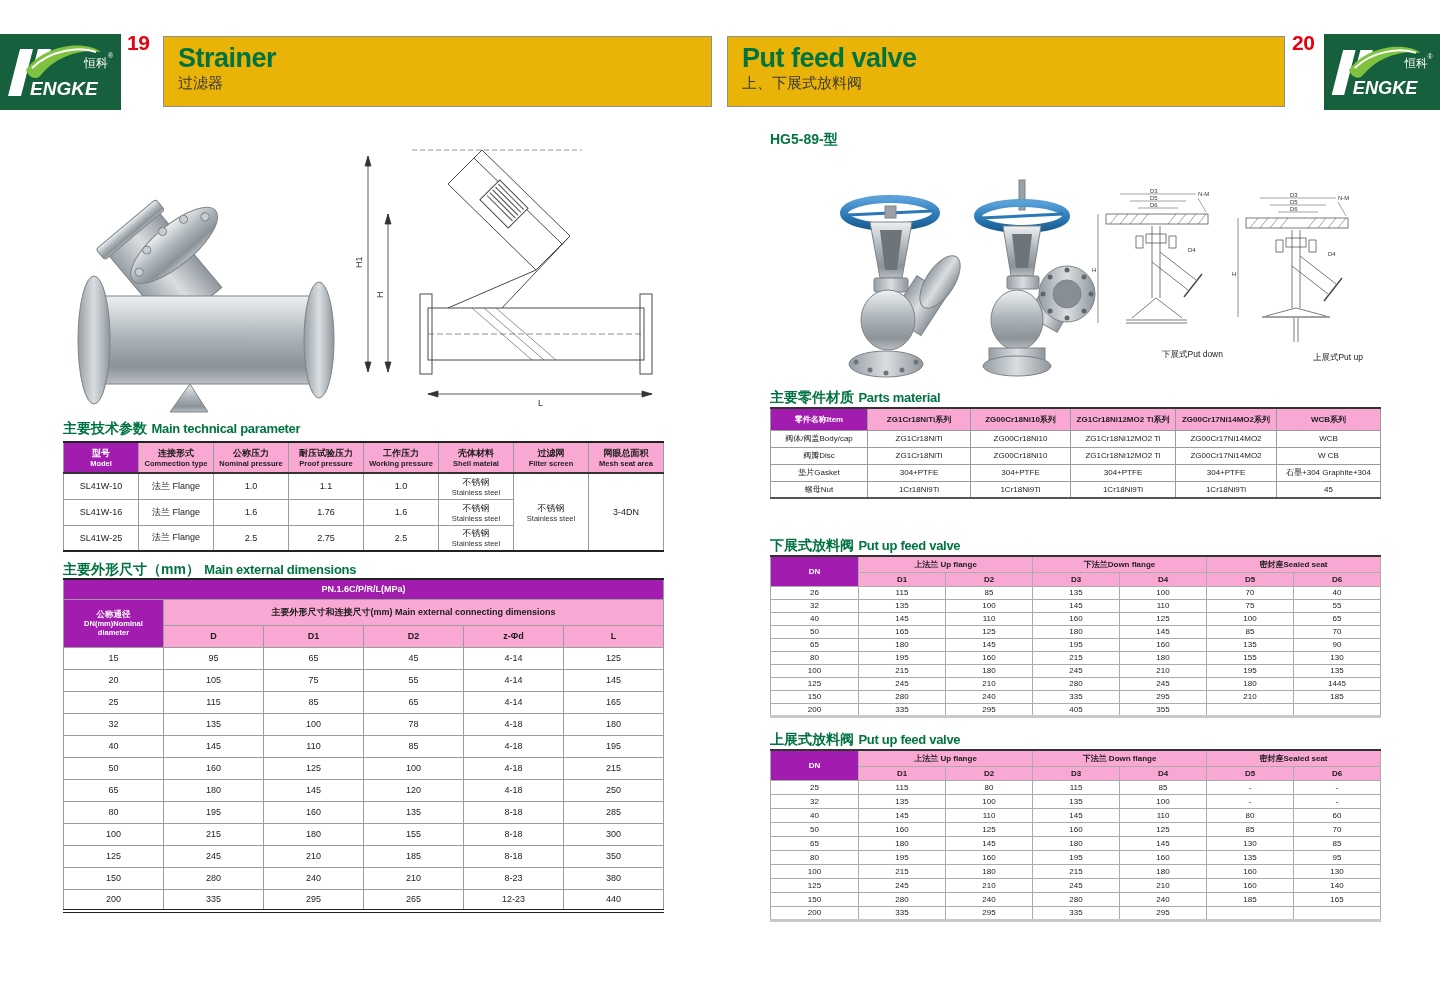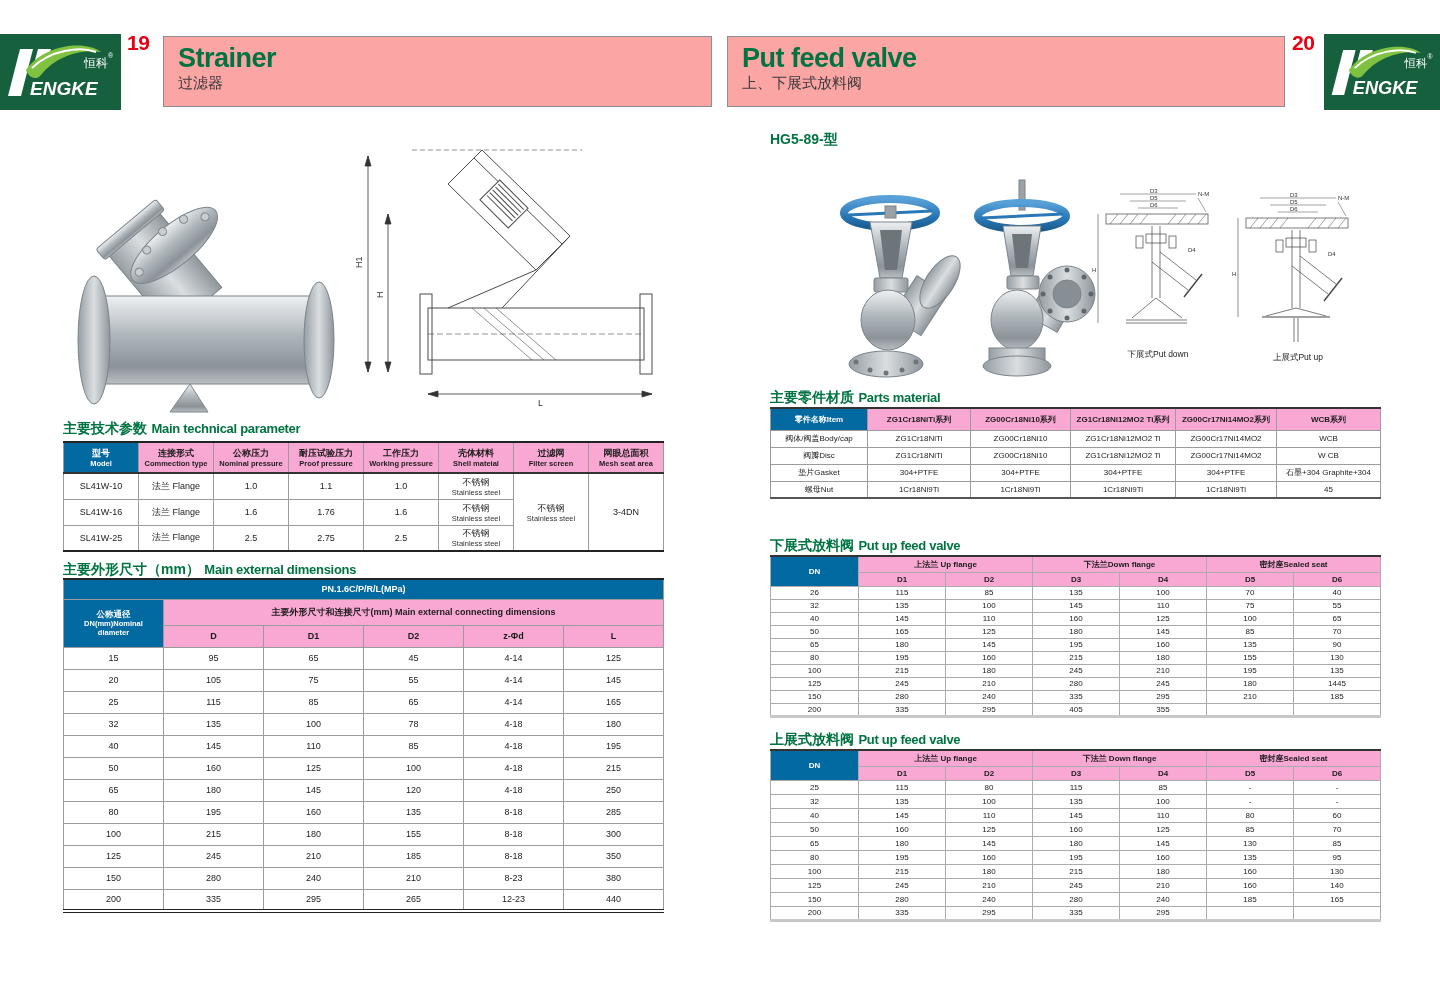--- a/index.html
+++ b/index.html
@@ -7,33 +7,33 @@
   .canvas {
     position:relative; width:1440px; height:984px; background:#ffffff;
     font-family:"Liberation Sans","DejaVu Sans",sans-serif; color:#1c1c1c; overflow:hidden;
   }
   .abs { position:absolute; }
 
   
   .logo-box { position:absolute; top:34px; width:121px; height:76px; background:#17603e; }
   .logo-box.right { width:116px; }
   .pagenum { position:absolute; top:31px; font-size:21px; font-weight:bold; color:#e60012; letter-spacing:-0.5px; }
-  .title-box { position:absolute; top:36px; height:71px; border:1.5px solid #8e8e8e; background:#fca5a5; padding:7px 6px 0 14px; }
+  .title-box { position:absolute; top:36px; height:71px; border:1.5px solid #8e8e8e; background:#eab308; padding:7px 6px 0 14px; }
   .title-en { font-size:27px; font-weight:bold; color:#007440; letter-spacing:-0.5px; line-height:29px; }
   .title-cn { font-size:15px; color:#3a3a3a; margin-top:1px; }
 
   
   .sec-title { position:absolute; white-space:nowrap; }
   .sec-title .cn { font-size:14px; font-weight:bold; color:#007440; }
   .sec-title .en { font-size:13px; font-weight:bold; color:#007440; letter-spacing:-0.3px; }
 
   
   table { border-collapse:collapse; table-layout:fixed; background:#fff; }
   td, th { border:1px solid #9b9b9b; text-align:center; vertical-align:middle; padding:0 1px; }
-  .hdr-dark { background:#0369a1; color:#ffffff; font-weight:bold; }
+  .hdr-dark { background:#a21caf; color:#ffffff; font-weight:bold; }
   .hdr-lite { background:#f9a8d4; color:#1c1c1c; font-weight:bold; }
   .hcn { display:block; font-size:9px; line-height:11px; }
   .hen { display:block; font-size:7.5px; line-height:9px; font-weight:bold; }
   .c2s { display:block; font-size:7.5px; line-height:8px; color:#333; }
 
   .t-tech { width:600px; border-top:2.5px solid #222; border-bottom:2px solid #222; }
   .t-tech thead th { height:31px; border-bottom:2px solid #333; }
   .t-tech tbody td { height:26px; font-size:9px; }
 
   .t-dim { width:600px; border-top:2.5px solid #222; border-bottom:4px double #222; }
@@ -49,21 +49,21 @@
   .t-parts tbody td { height:17px; font-size:8px; }
 
   .t-flange { width:610px; border-top:2px solid #333; border-bottom:3px solid #c8c8c8; }
   .t-flange td, .t-flange th { border:1px solid #ababab; }
   .t-flange .g-row th { height:16px; font-size:8px; }
   .t-flange .c-row th { height:14px; font-size:8px; }
   .t-flange tbody td { font-size:8px; }
   .t-down tbody td { height:13px; }
   .t-up tbody td { height:14px; }
 
-  .fig-caption { position:absolute; font-size:8.5px; color:#222; text-align:center; }
+  .fig-caption { position:absolute; font-size:8.5px; color:#222; text-align:right; }
   .model-label { position:absolute; font-size:14px; font-weight:bold; color:#007440; }
 
   svg text { font-family:"Liberation Sans","DejaVu Sans",sans-serif; }
 </style>
 </head>
 <body>
 
 <div class="canvas">
 
   <div class="logo-box" style="left:0;">

